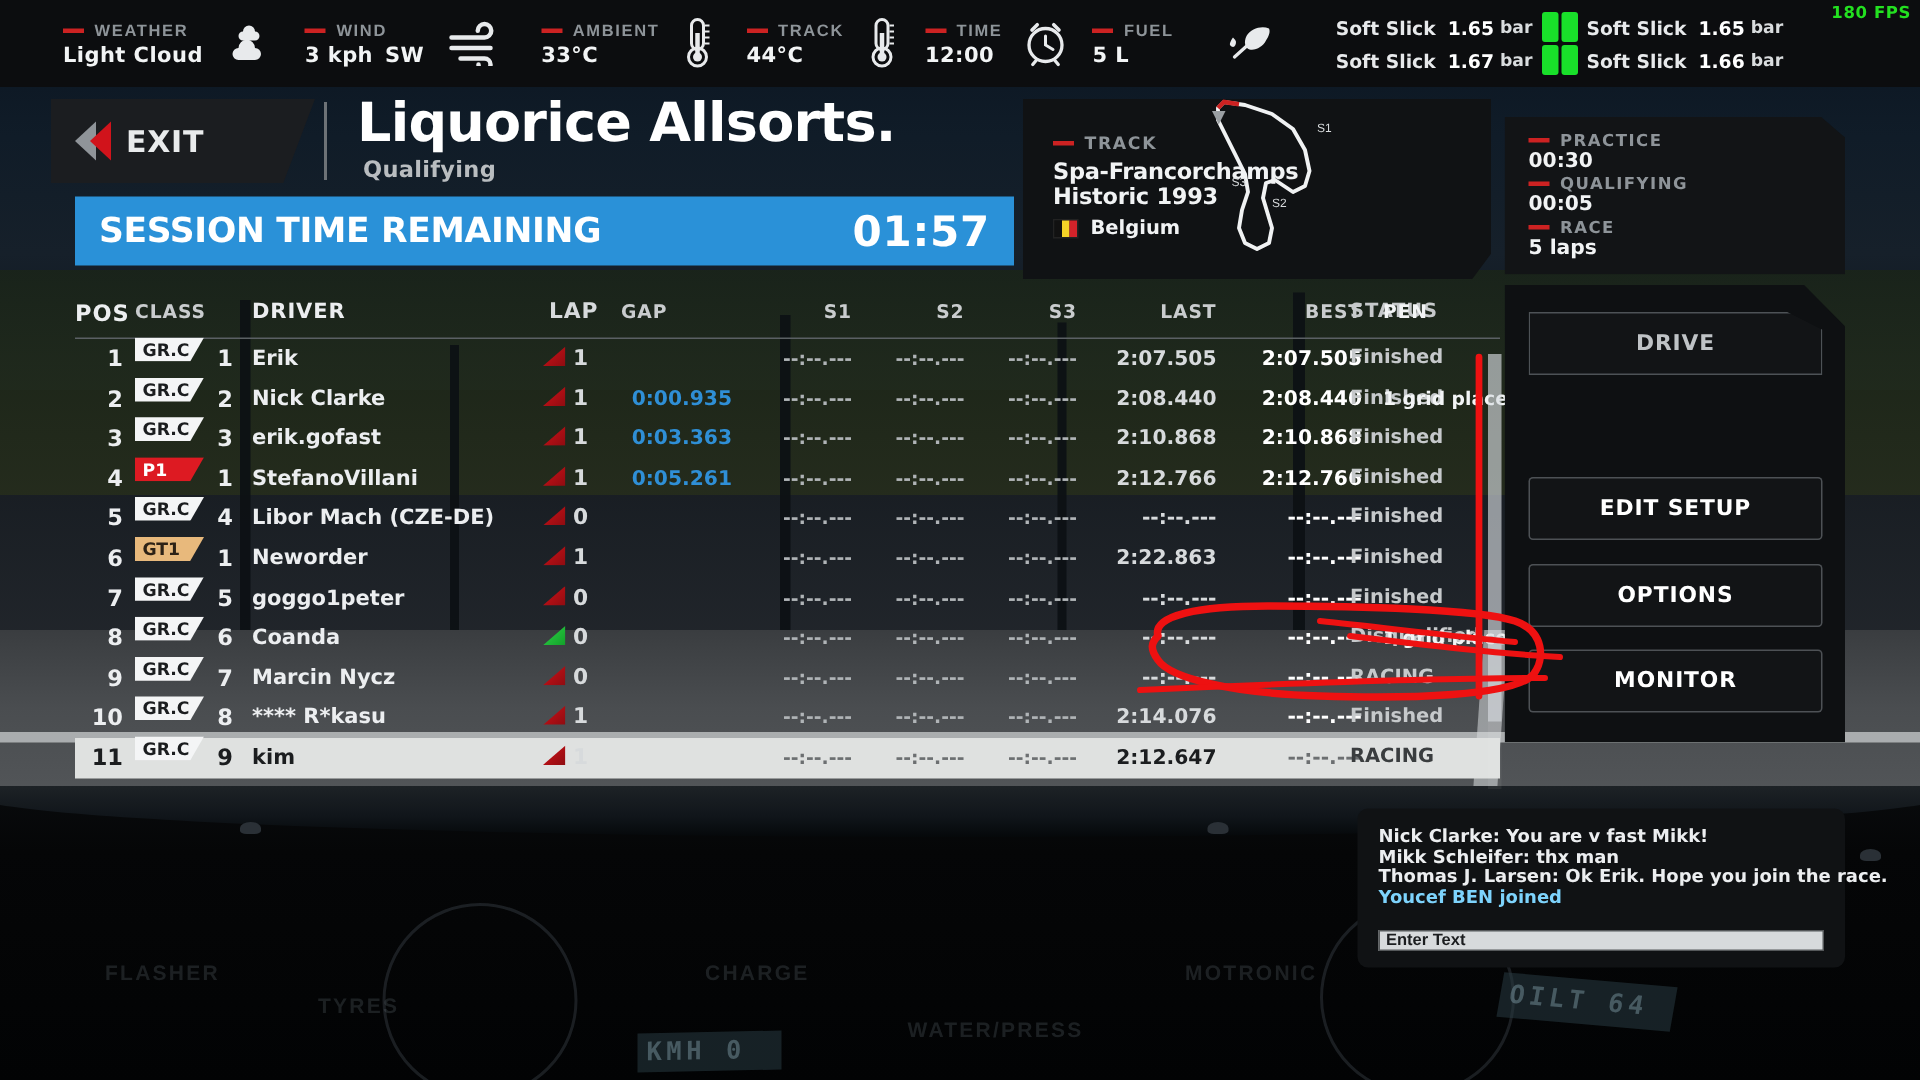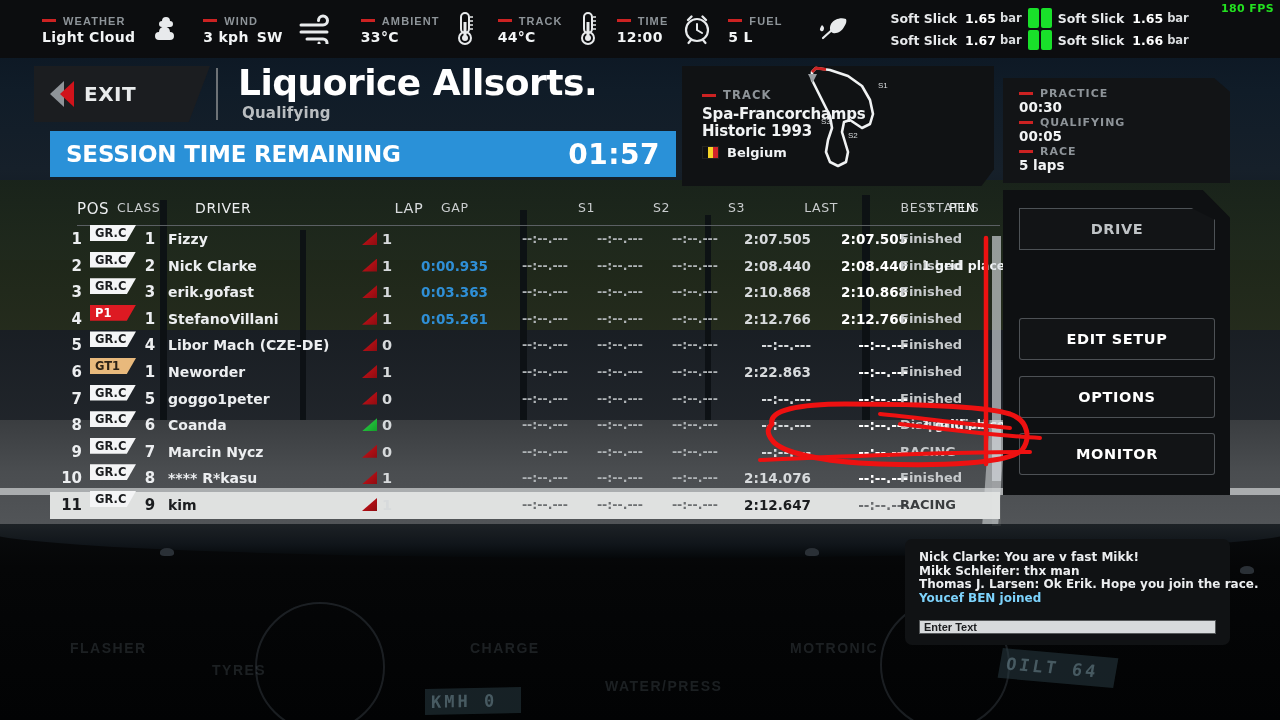--- a/index.html
+++ b/index.html
@@ -172,21 +172,21 @@
     padding:9px 0 0 16px;
   }
   .sched-row { margin-bottom:1px; }
   .sched-label { color:#8e9499; font-size:11px; font-weight:bold; letter-spacing:1px; display:flex; align-items:center; }
   .sched-val { color:#f1f3f4; font-size:13.5px; font-weight:bold; margin-left:0; line-height:15px; }
 
   
   .board { position:absolute; left:50px; top:200px; width:950px; height:328px; }
   .bhead {
     position:relative; height:26px; border-bottom:1px solid #5b6064;
-    color:#c9ccce; font-size:12.5px; font-weight:normal; letter-spacing:.6px;margin-left:27px;
+    color:#c9ccce; font-size:12.5px; font-weight:bold; letter-spacing:.6px;
   }
   .bhead span, .brow span { position:absolute; }
   .brow {
     position:relative; height:26.6px; line-height:26.6px;
     color:#d4d7d9; font-size:13.5px; font-weight:bold;
   }
   .brow.highlight { background:#dfe1e0; color:#1b1d1f; }
   .brow.highlight .c-pos,
   .brow.highlight .c-num,
   .brow.highlight .c-driver { color:#1b1d1f; }
@@ -545,21 +545,21 @@
       <span class="c-status">STATUS</span>
       <span class="c-pen">PEN</span>
     </div>
     <div id="rows">
         <div class="brow">
           <span class="c-pos">1</span>
           <span class="c-class">
             <span class="badge badge-grc">GR.C</span>
           </span>
           <span class="c-num">1</span>
-          <span class="c-driver">Fizzy</span>
+          <span class="c-driver">Erik</span>
           <span class="c-lap"><i class="lapflag red"></i></span>
           <span class="c-lapn">1</span>
           <span class="c-gap"></span>
           <span class="c-s1 c-sec">--:--.---</span>
           <span class="c-s2 c-sec">--:--.---</span>
           <span class="c-s3 c-sec">--:--.---</span>
           <span class="c-last">2:07.505</span>
           <span class="c-best">2:07.505</span>
           <span class="c-status">Finished</span>
           <span class="c-pen"></span>

